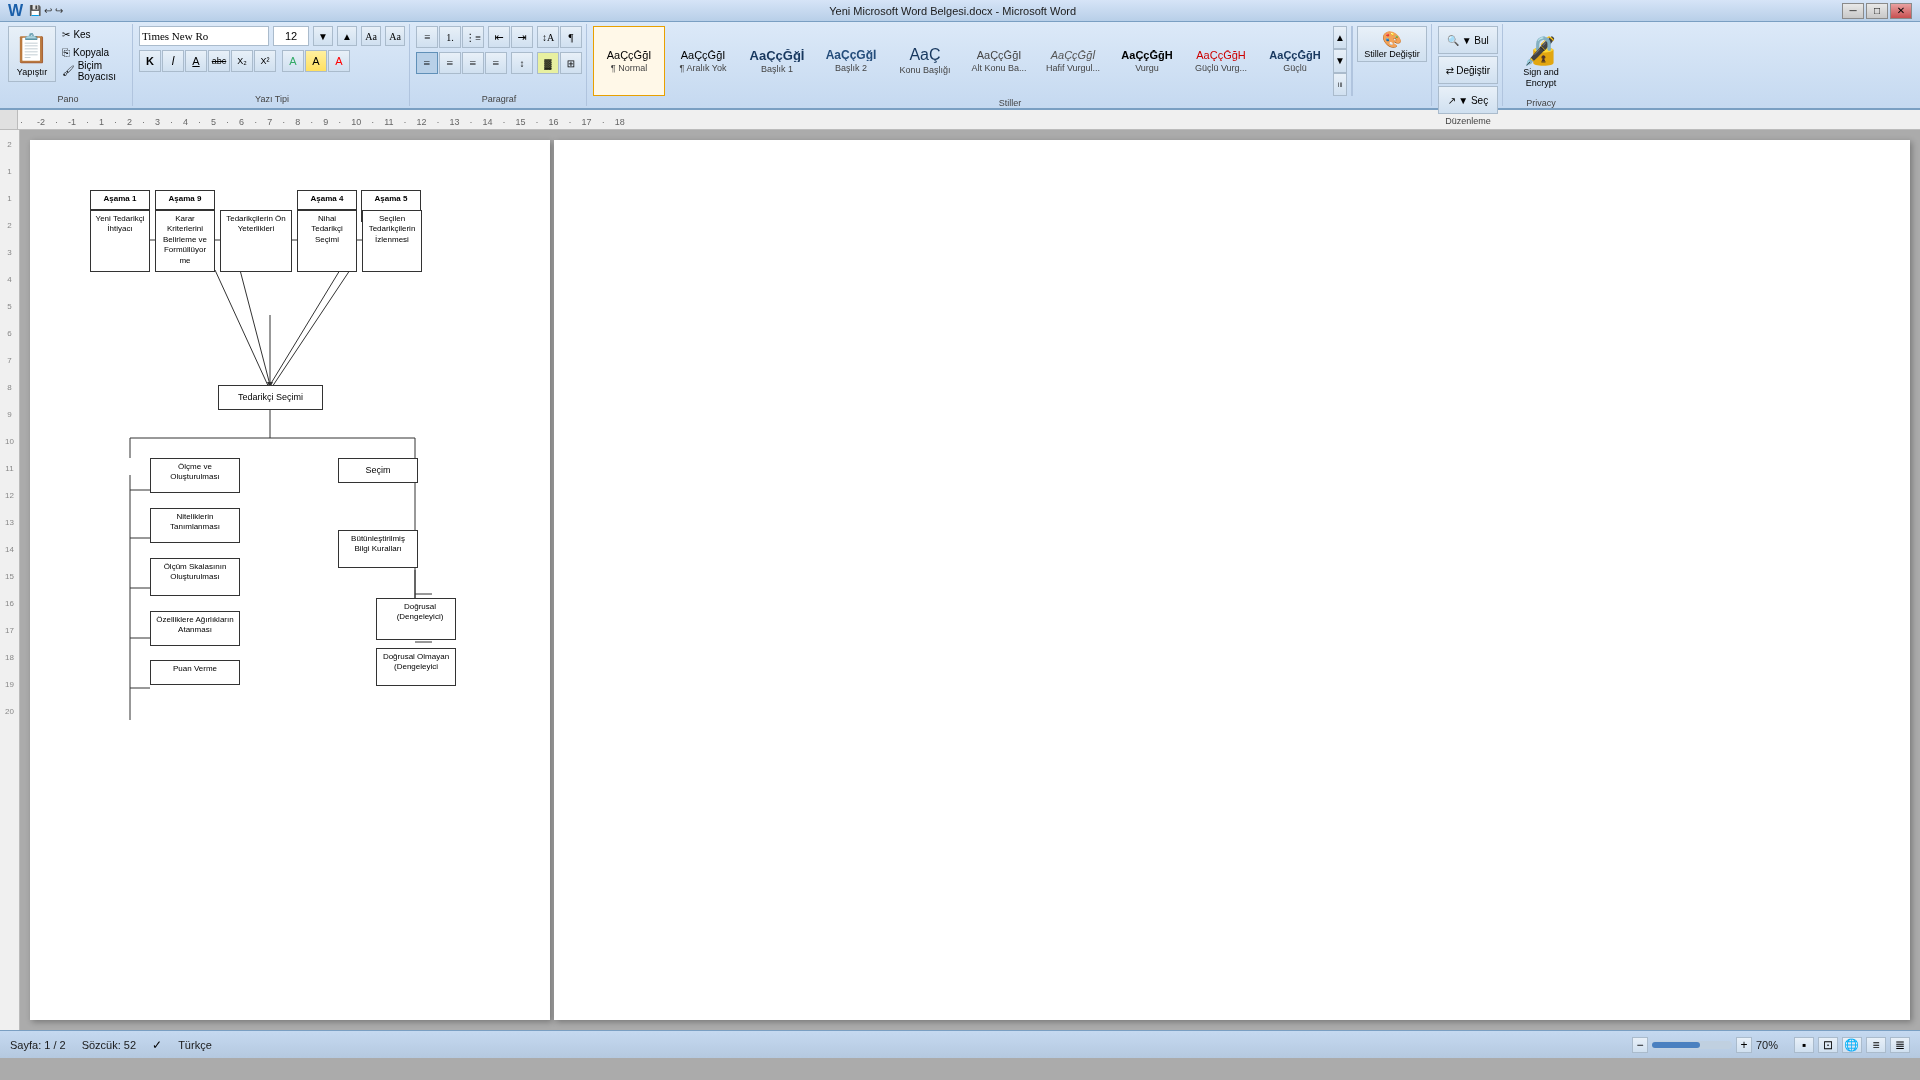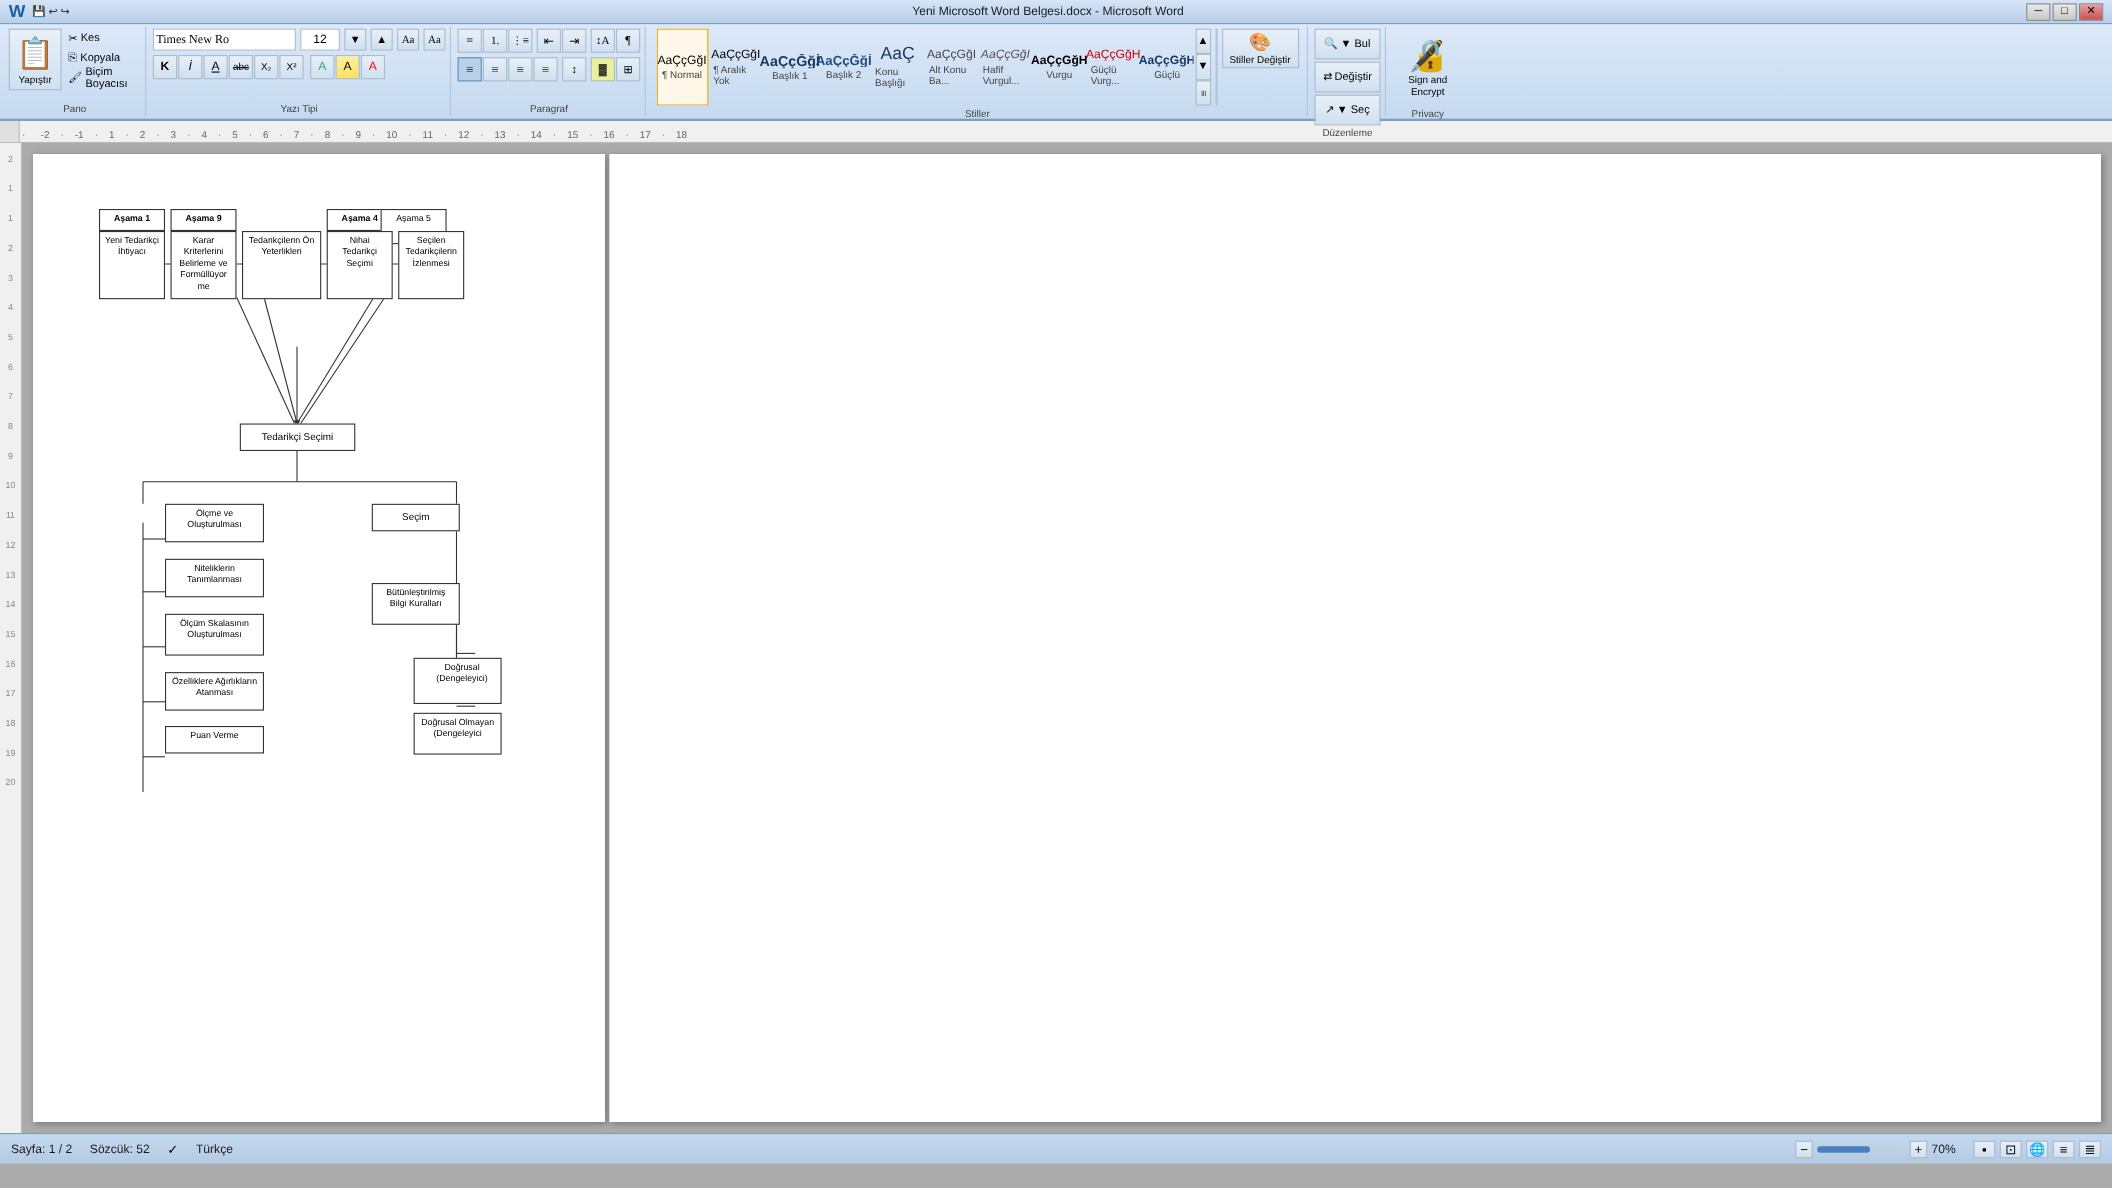--- a/index.html
+++ b/index.html
@@ -150,21 +150,21 @@
     }
 
     
     .styles-container {
       display: flex;
       gap: 2px;
       height: 70px;
       overflow: hidden;
     }
     .style-item {
-      width: 47px; height: 70px;
+      width: 72px; height: 70px;
       border: 1px solid transparent;
       display: flex; flex-direction: column;
       align-items: center; justify-content: center;
       cursor: pointer; padding: 2px;
       font-family: Arial, sans-serif;
     }
     .style-item.active { border-color: #e8a000; background: #fff8e8; }
     .style-preview {
       font-size: 13px;
       line-height: 1;
@@ -626,21 +626,21 @@
             <marker id="arrow" markerWidth="6" markerHeight="6" refX="3" refY="3" orient="auto">
               <path d="M0,0 L6,3 L0,6 Z" fill="#333"></path>
             </marker>
           </defs>
         </svg>
 
         <div class="diag-box" style="left:20px;top:20px;width:60px;height:20px;font-weight:bold;font-size:8px;">Aşama 1</div>
         <div class="diag-box" style="left:85px;top:20px;width:60px;height:20px;font-weight:bold;font-size:8px;">Aşama 9</div>
         <div class="diag-box" style="left:150px;top:20px;width:52px;height:20px;font-weight:bold;font-size:8px;margin-top:44px;">Aşama 3</div>
         <div class="diag-box" style="left:227px;top:20px;width:60px;height:20px;font-weight:bold;font-size:8px;">Aşama 4</div>
-        <div class="diag-box" style="left:276px;top:20px;width:60px;height:32px;font-weight:normal;font-size:8px;">Aşama 5</div>
+        <div class="diag-box" style="left:291px;top:20px;width:60px;height:32px;font-weight:bold;font-size:8px;">Aşama 5</div>
 
         <div class="diag-box" style="left:20px;top:40px;width:60px;height:62px;font-size:8px;">Yeni Tedarikçi İhtiyacı</div>
         <div class="diag-box" style="left:85px;top:40px;width:60px;height:62px;font-size:8px;">Karar Kriterlerini Belirleme ve Formüllüyor me</div>
         <div class="diag-box" style="left:150px;top:40px;width:72px;height:62px;font-size:8px;">Tedarikçilerin Ön Yeterlikleri</div>
         <div class="diag-box" style="left:227px;top:40px;width:60px;height:62px;font-size:8px;">Nihai Tedarikçi Seçimi</div>
         <div class="diag-box" style="left:292px;top:40px;width:60px;height:62px;font-size:8px;">Seçilen Tedarikçilerin İzlenmesi</div>
 
         <div class="diag-box" style="left:148px;top:215px;width:105px;height:25px;font-size:9px;display:flex;align-items:center;justify-content:center;">Tedarikçi Seçimi</div>
 
         <div class="diag-box" style="left:80px;top:288px;width:90px;height:35px;font-size:8px;">Ölçme ve Oluşturulması</div>

